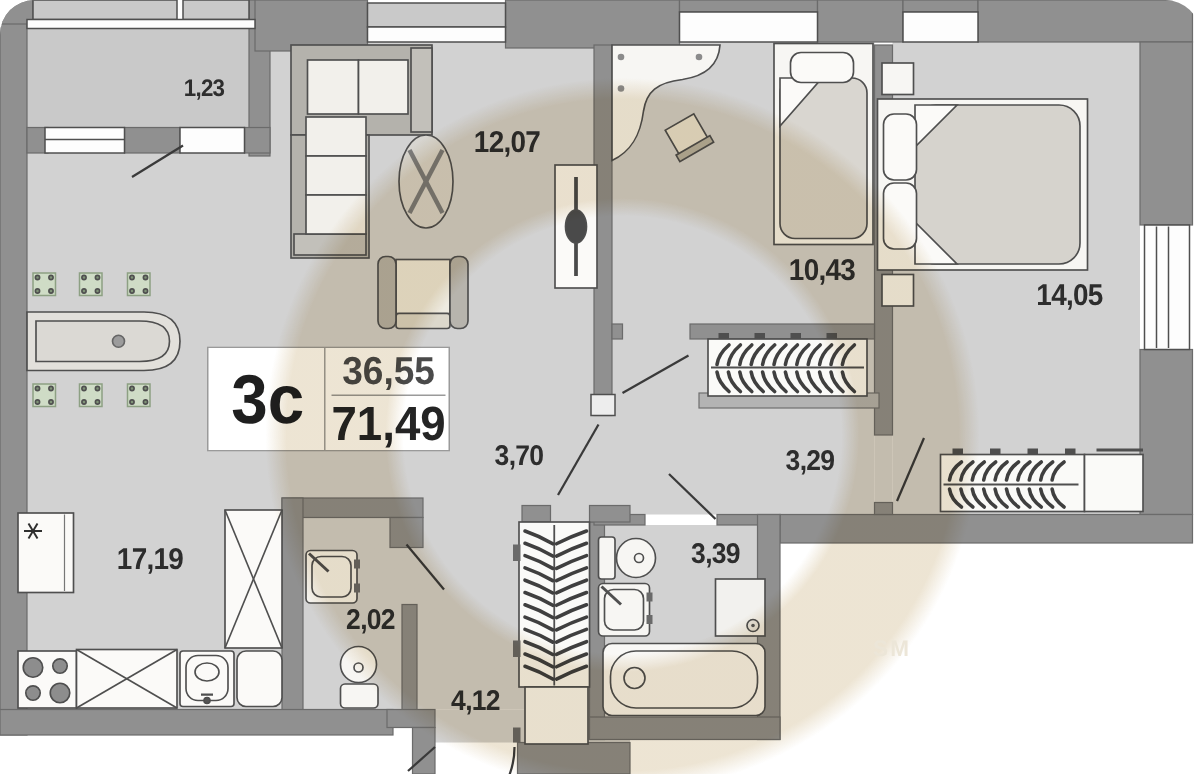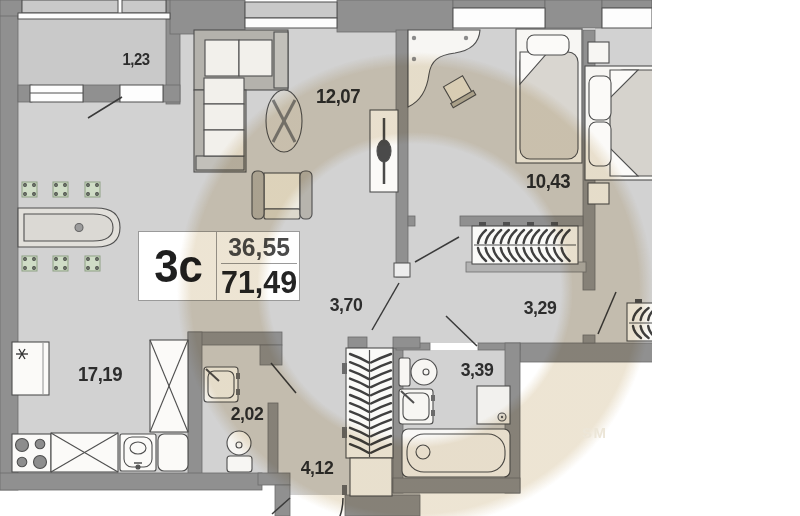--- a/index.html
+++ b/index.html
@@ -1,17 +1,17 @@
 <!DOCTYPE html>
 <html><head>
 <meta charset="utf-8">
 <style>
   html,body{margin:0;padding:0;background:#fff;}
-  .plan{position:relative;width:652px;height:516px;background:#fff;overflow:hidden;
-        font-family:"Liberation Sans",sans-serif;}
+  .plan{position:relative;width:800px;height:516px;background:#fff;overflow:hidden;
+        font-family:"Liberation Sans",sans-serif;border-radius:23px;}
   .plan svg{position:absolute;left:0;top:0;}
   .lbl{position:absolute;font-weight:bold;color:#2d2d2d;white-space:nowrap;
        transform:translate(-50%,-50%) scaleX(.93);letter-spacing:-.5px;z-index:5;}
   .badge{position:absolute;left:138px;top:231px;width:160px;height:68px;background:#fff;
          border:1px solid #9a9a9a;display:flex;z-index:6;}
   .badge .type{width:80px;display:flex;align-items:center;justify-content:center;
          font-size:46px;font-weight:bold;color:#1f1f1f;border-right:1px solid #9a9a9a;
          transform:scaleX(.95);}
   .badge .areas{flex:1;display:flex;flex-direction:column;}
   .badge .a-top{flex:1;display:flex;align-items:center;justify-content:center;

